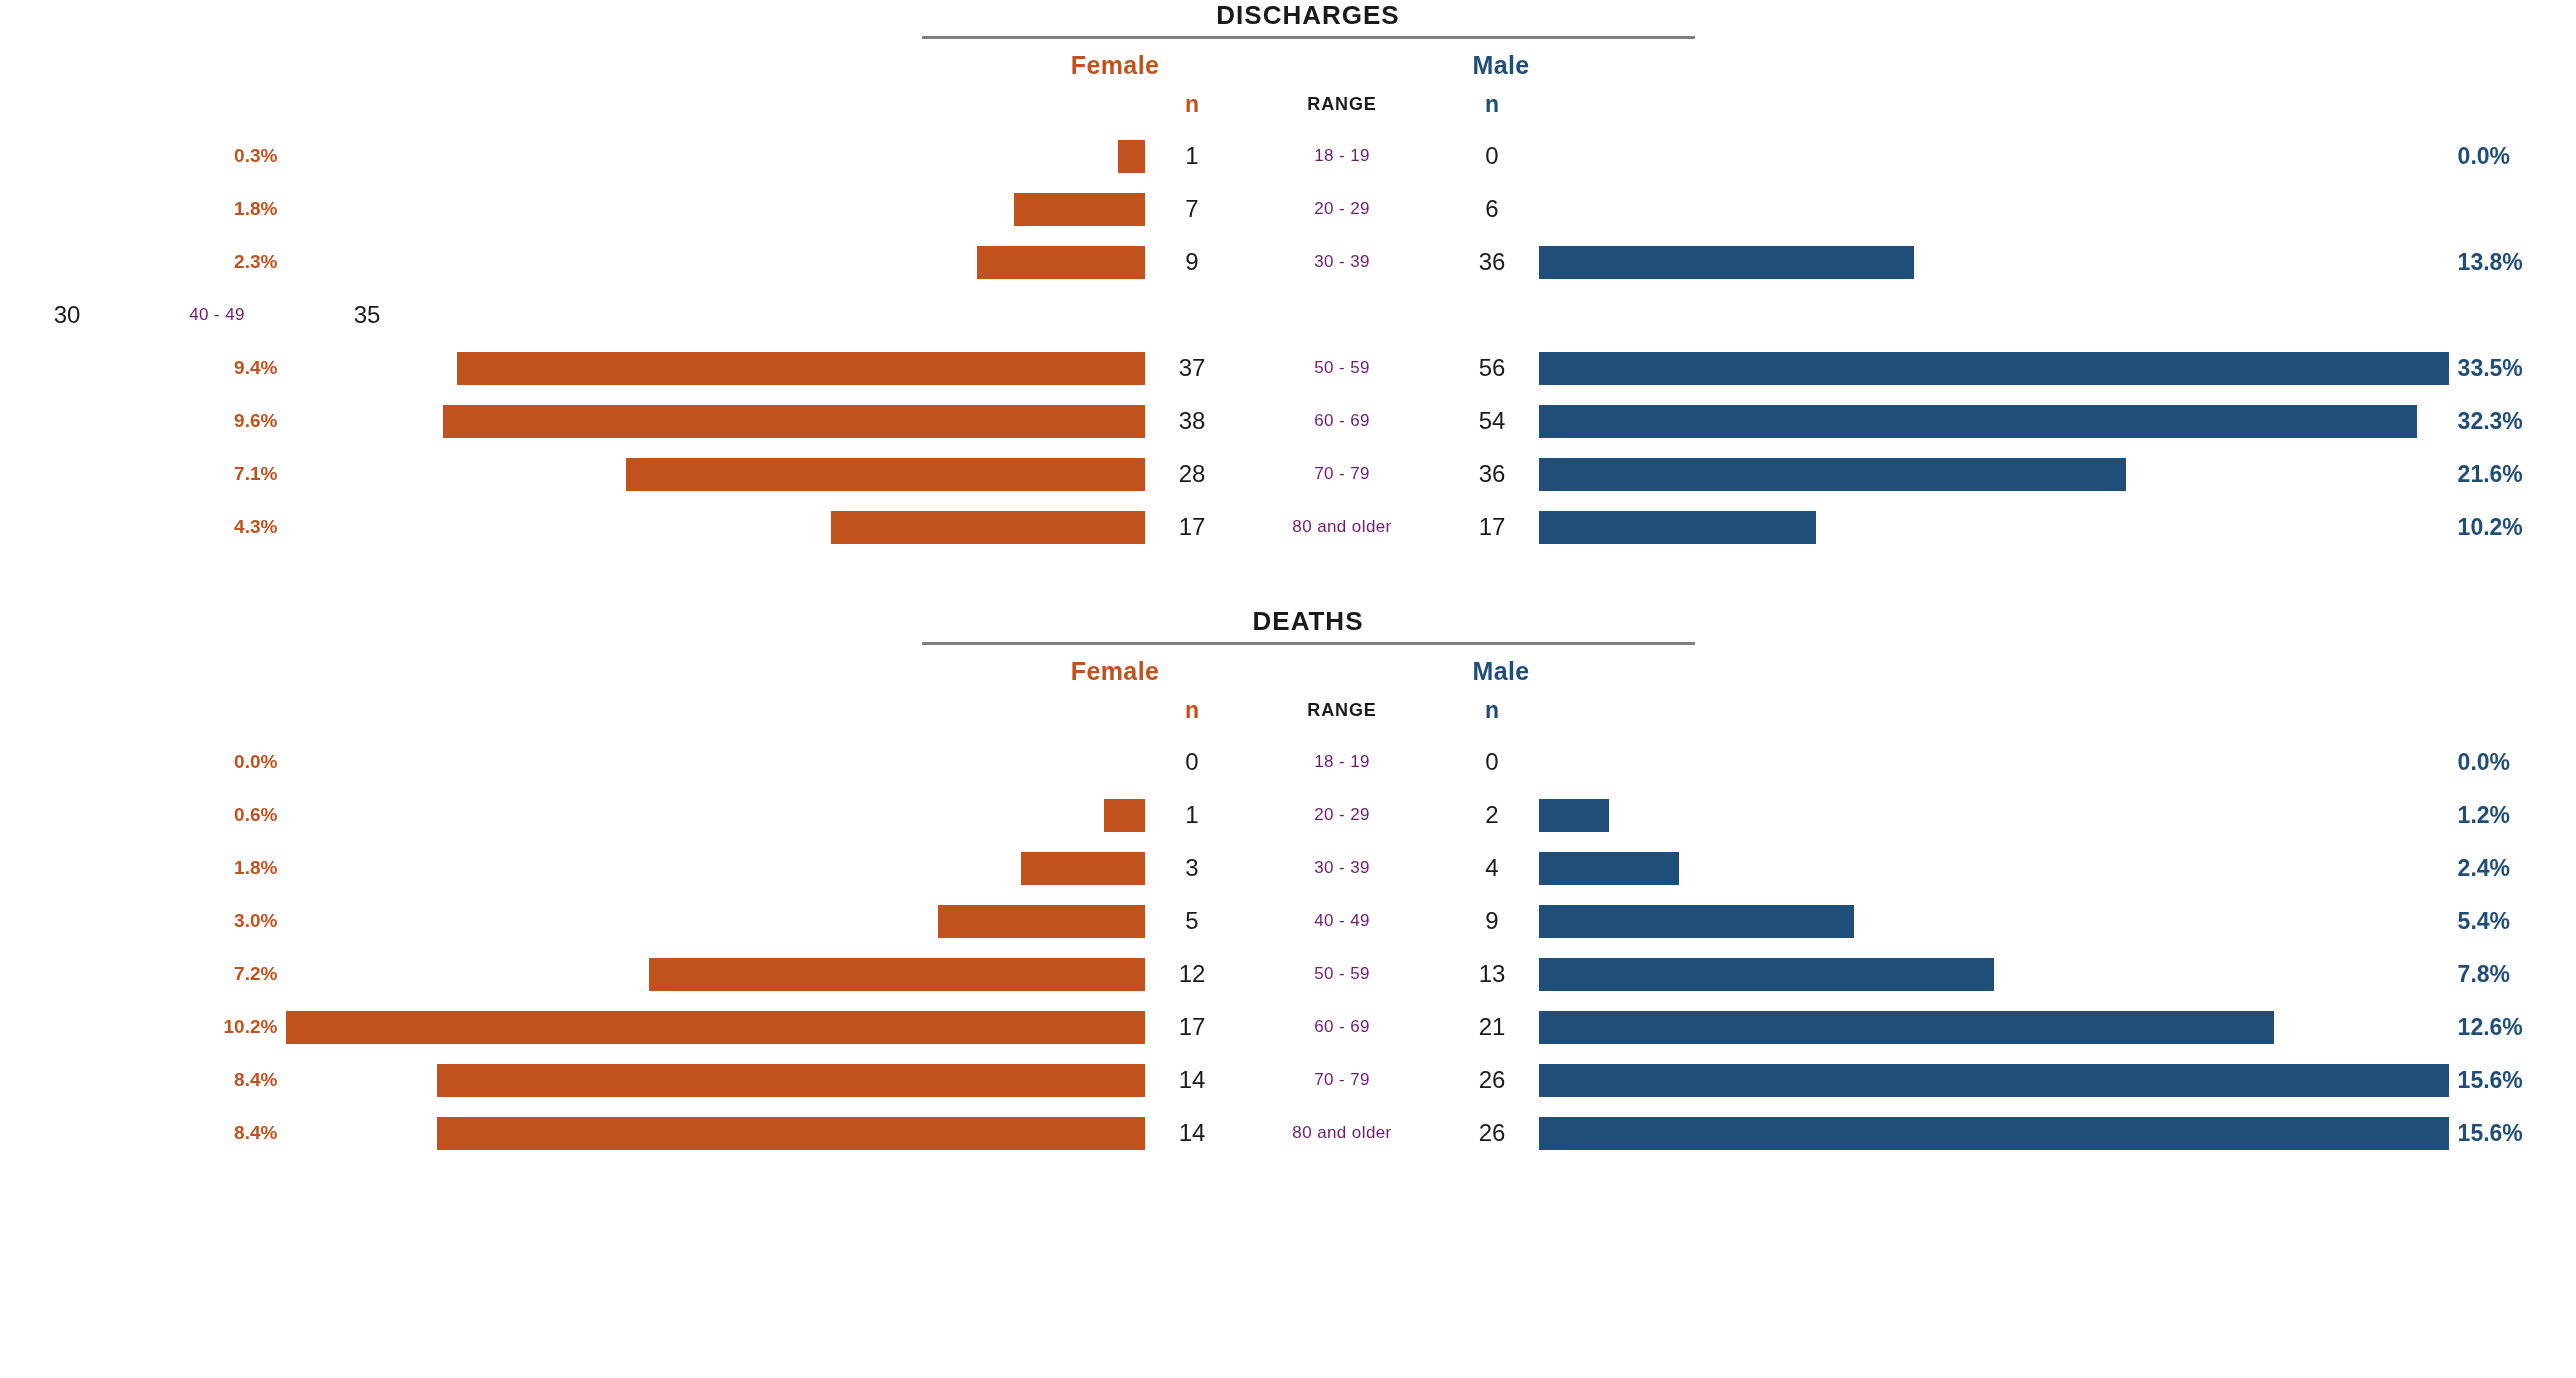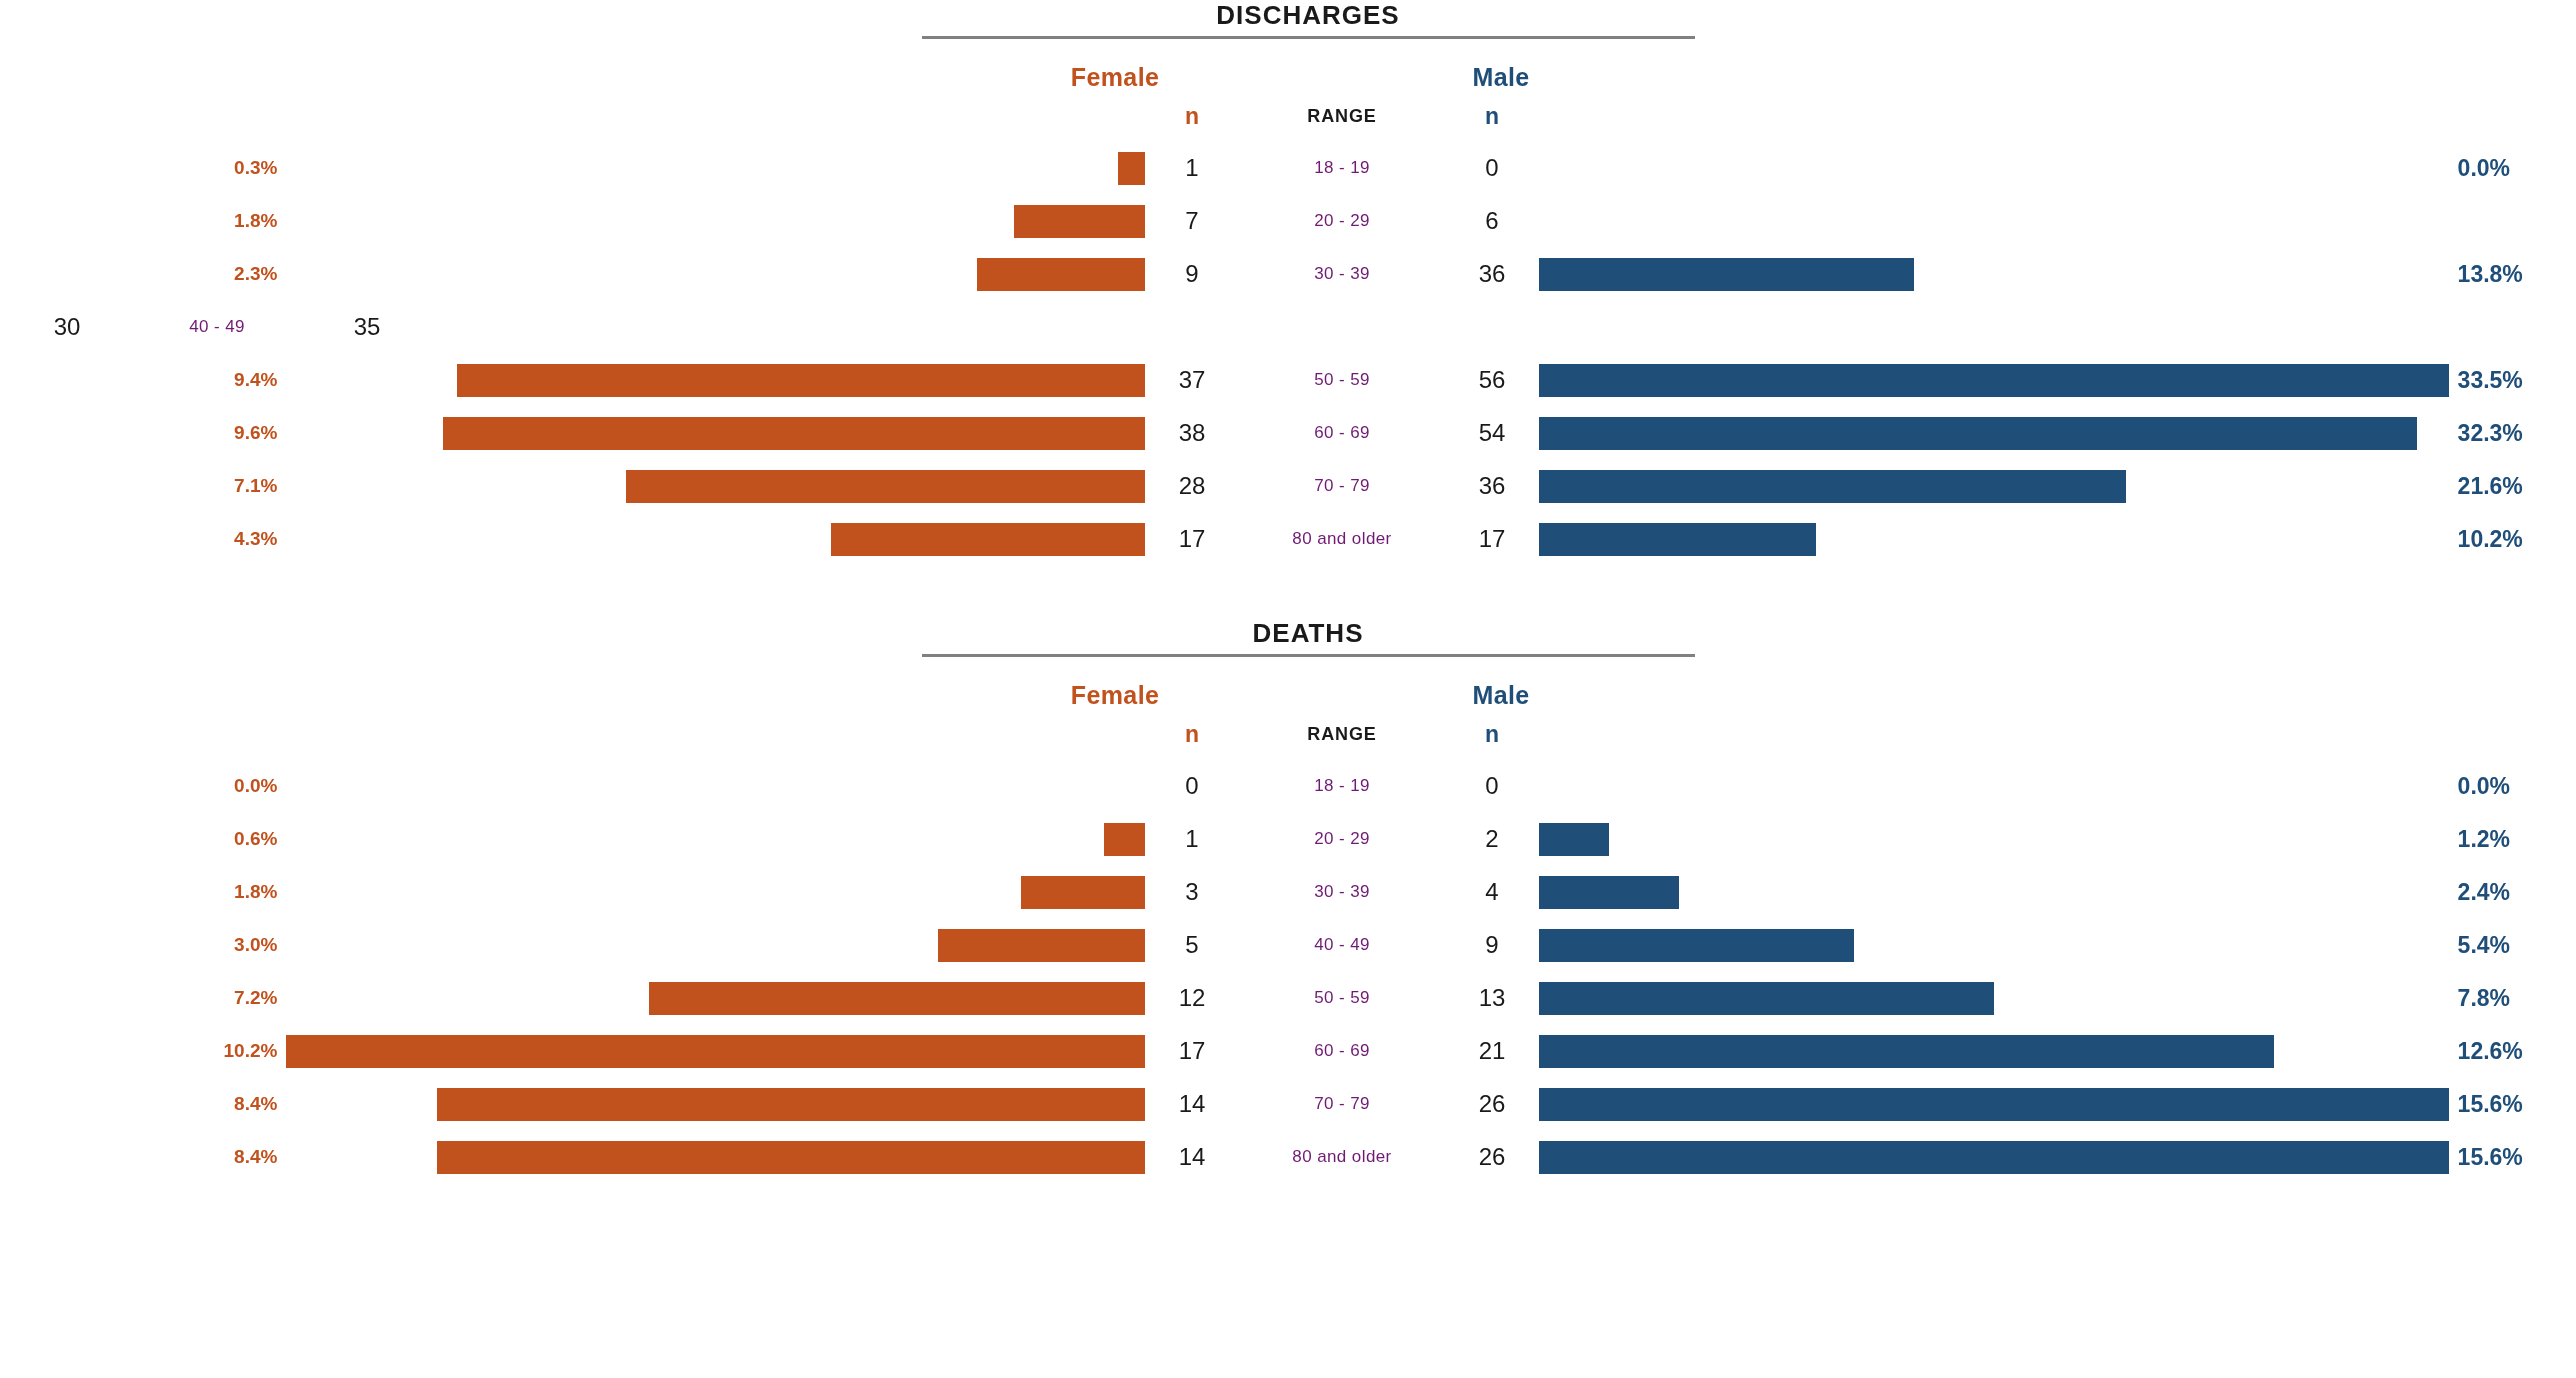--- a/index.html
+++ b/index.html
@@ -51,21 +51,20 @@
     display: flex;
     justify-content: center;
     margin-top: 12px;
   }
   .gender-female, .gender-male {
     width: 386px;
     text-align: center;
     font-size: 25px;
     font-weight: bold;
     letter-spacing: 0.4px;
-    margin-top: 12px;
   }
   .gender-female { color: #c1521d; }
   .gender-male { color: #1f4e79; }
 
   
   .rows-area { position: relative; }
 
   .row {
     display: flex;
     align-items: center;

